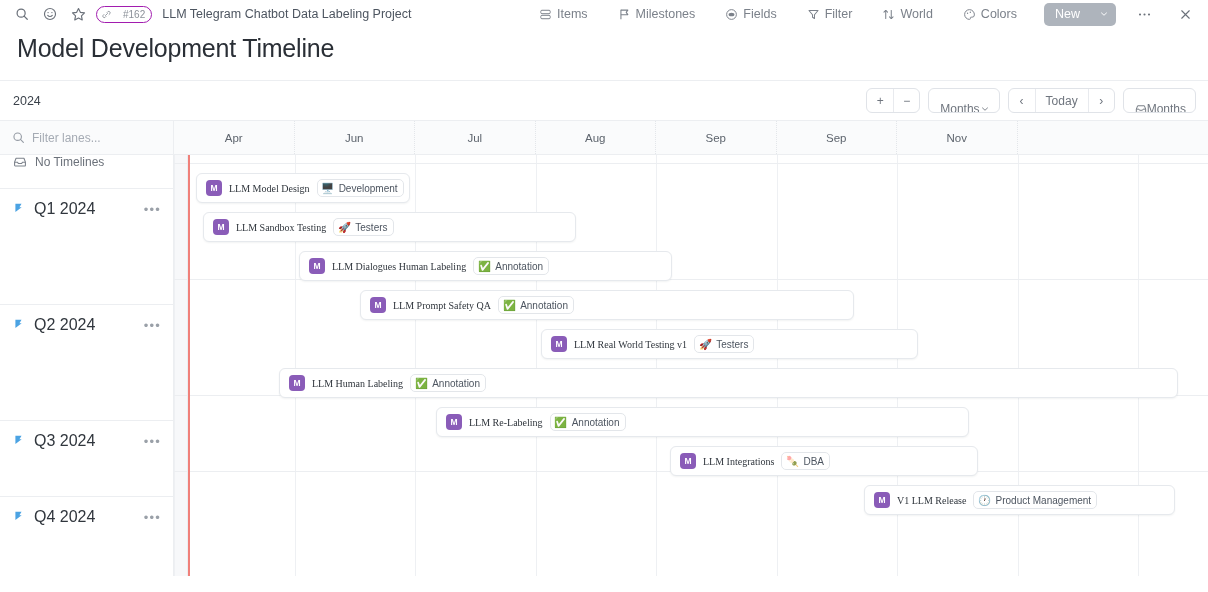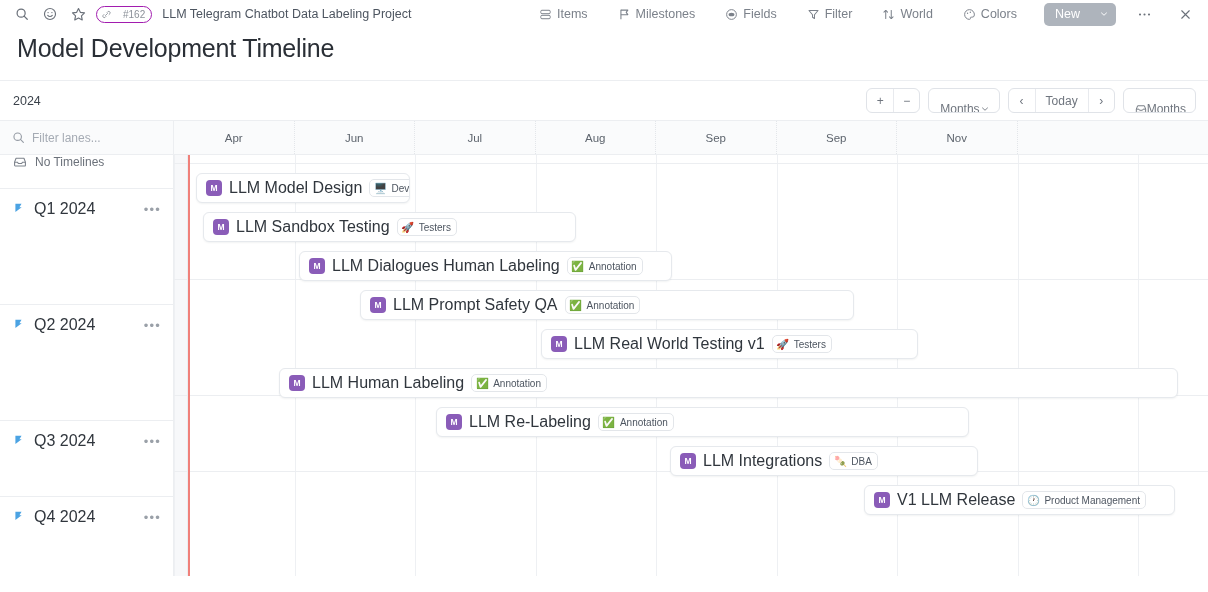--- a/index.html
+++ b/index.html
@@ -236,23 +236,24 @@
     width: 16px; height: 16px;
     border-radius: 4px;
     background: #8a5cb8;
     color: #fff;
     font-size: 8.5px;
     display: flex; align-items: center; justify-content: center;
     flex: none;
     font-weight: 600;
   }
   .bar-label {
-    font-size: 16px;
+    font-size: 10px;
     color: #30363d;
     white-space: nowrap;
+    font-family: Liberation Serif, serif;
   }
   .tag {
     display: inline-flex; align-items: center; gap: 4px;
     border: 1px solid #e3e6ea;
     border-radius: 5px;
     height: 18px;
     padding: 0 5px 0 4px;
     font-size: 10px;
     color: #4d5560;
     background: #fff;

